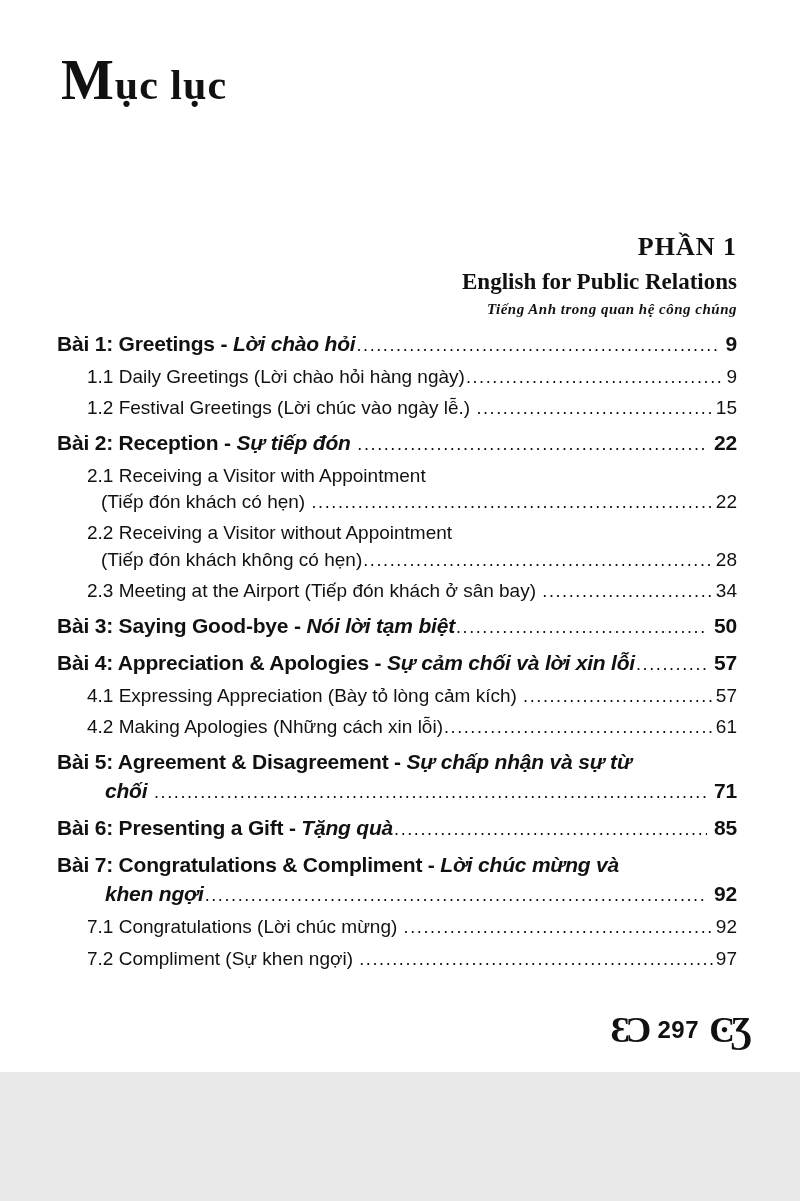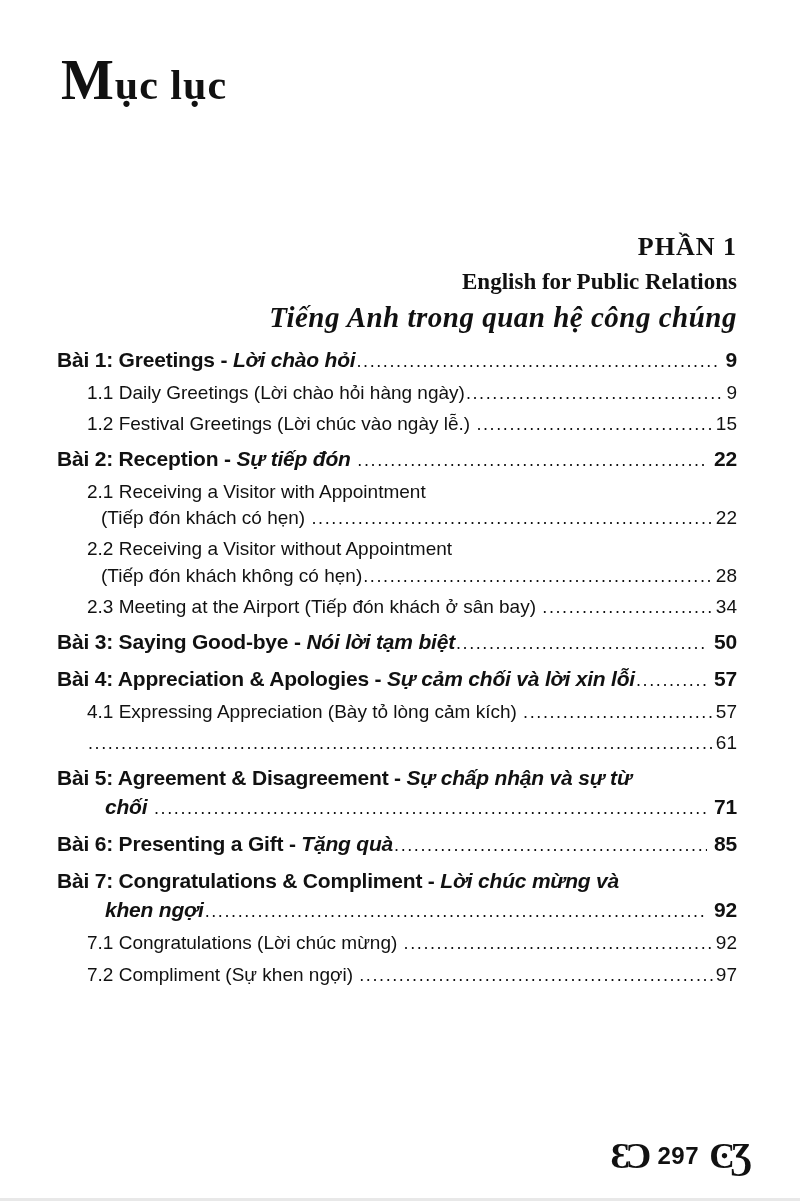--- a/index.html
+++ b/index.html
@@ -1,19 +1,19 @@
 <!DOCTYPE html>
 <html lang="vi"><head>
 <meta charset="utf-8">
 <style>
   html, body { margin: 0; padding: 0; background: #e8e8e8; }
   .page {
     position: relative;
     width: 800px;
-    height: 1198px;
+    height: 1072px;
     margin: 0 auto;
     background: #ffffff;
     color: #111111;
     box-sizing: border-box;
     padding: 50px 63px 0 57px;
     overflow: hidden;
     font-family: "Liberation Sans", "DejaVu Sans", sans-serif;
   }
 
   
@@ -29,21 +29,21 @@
 
   
   .part-heading {
     margin-top: 120px;
     text-align: right;
     font-family: Liberation Serif, serif;
     font-weight: 700;
   }
   .part-label  { font-size: 26px; letter-spacing: 1px; }
   .part-en     { font-size: 23px; margin-top: 7px; }
-  .part-vi     { font-size: 29px; margin-top: 6px; font-style: italic; letter-spacing: .5px; }
+  .part-vi     { font-size: 15px; margin-top: 6px; font-style: italic; letter-spacing: .5px; }
 
   
   .toc { margin-top: 12px; }
   .entry { }
   .line {
     display: flex;
     align-items: baseline;
     line-height: 1.38;
   }
   .chapter { font-size: 21px; font-weight: 700; margin-top: 8px; letter-spacing: -0.2px; }
@@ -185,20 +185,21 @@
       </div>
       <div class="entry section">
         <div class="line">
           <span class="p-r">4.1 Expressing Appreciation (Bày tỏ lòng cảm kích) </span>
           <span class="dots"></span>
           <span class="pg">57</span>
         </div>
       </div>
       <div class="entry section">
         <div class="line">
+          <span class="p-r">4.2 Making Apologies (Những cách xin lỗi)</span>
           <span class="dots"></span>
           <span class="pg">61</span>
         </div>
       </div>
       <div class="entry chapter">
         <div class="line">
           <span class="p-b">Bài 5: Agreement &amp; Disagreement - </span>
           <span class="p-i">Sự chấp nhận và sự từ</span>
         </div>
         <div class="line cont">

